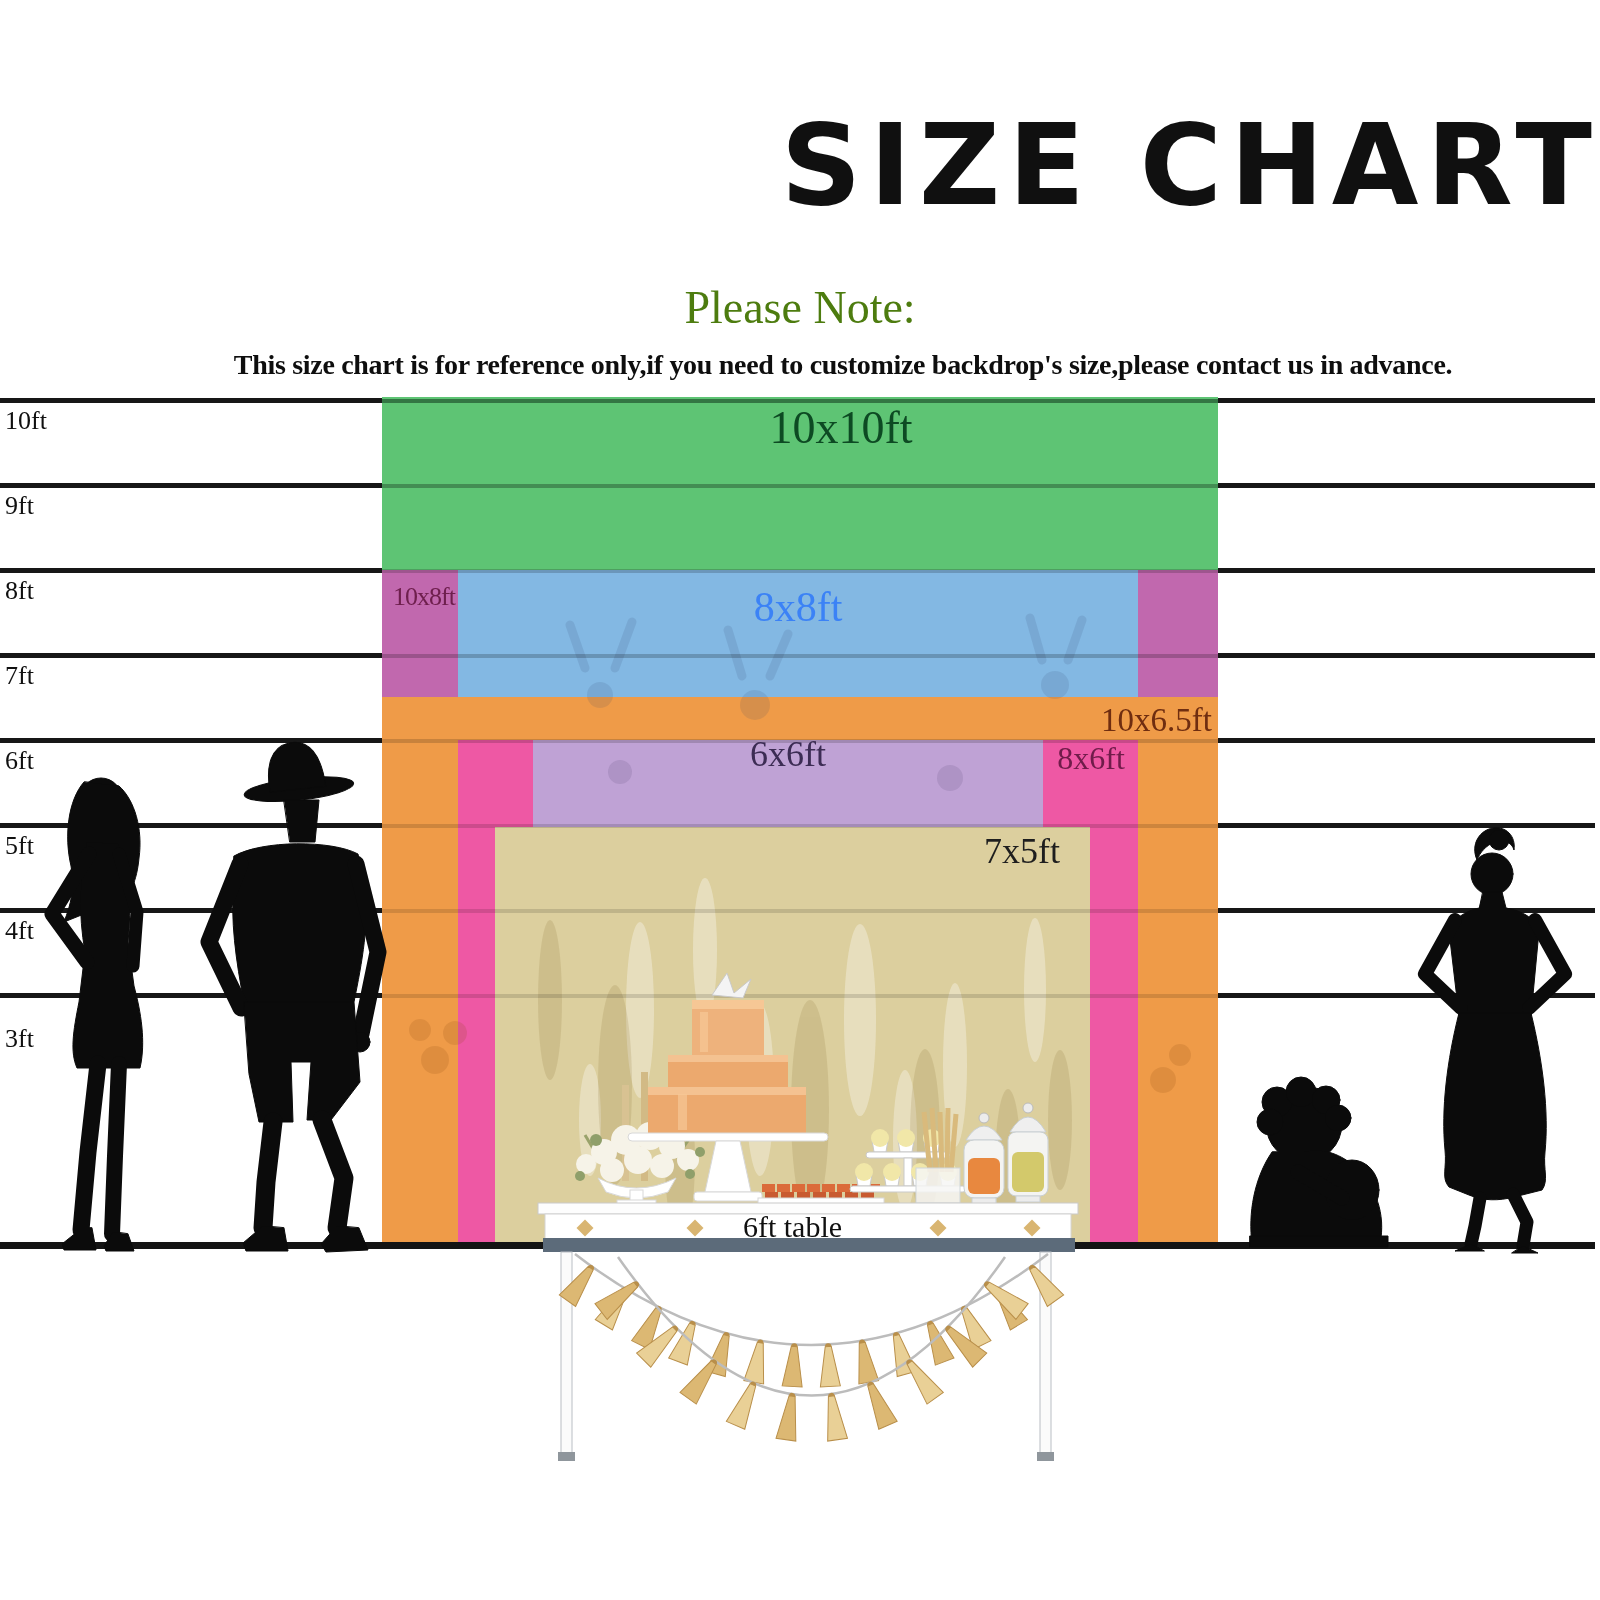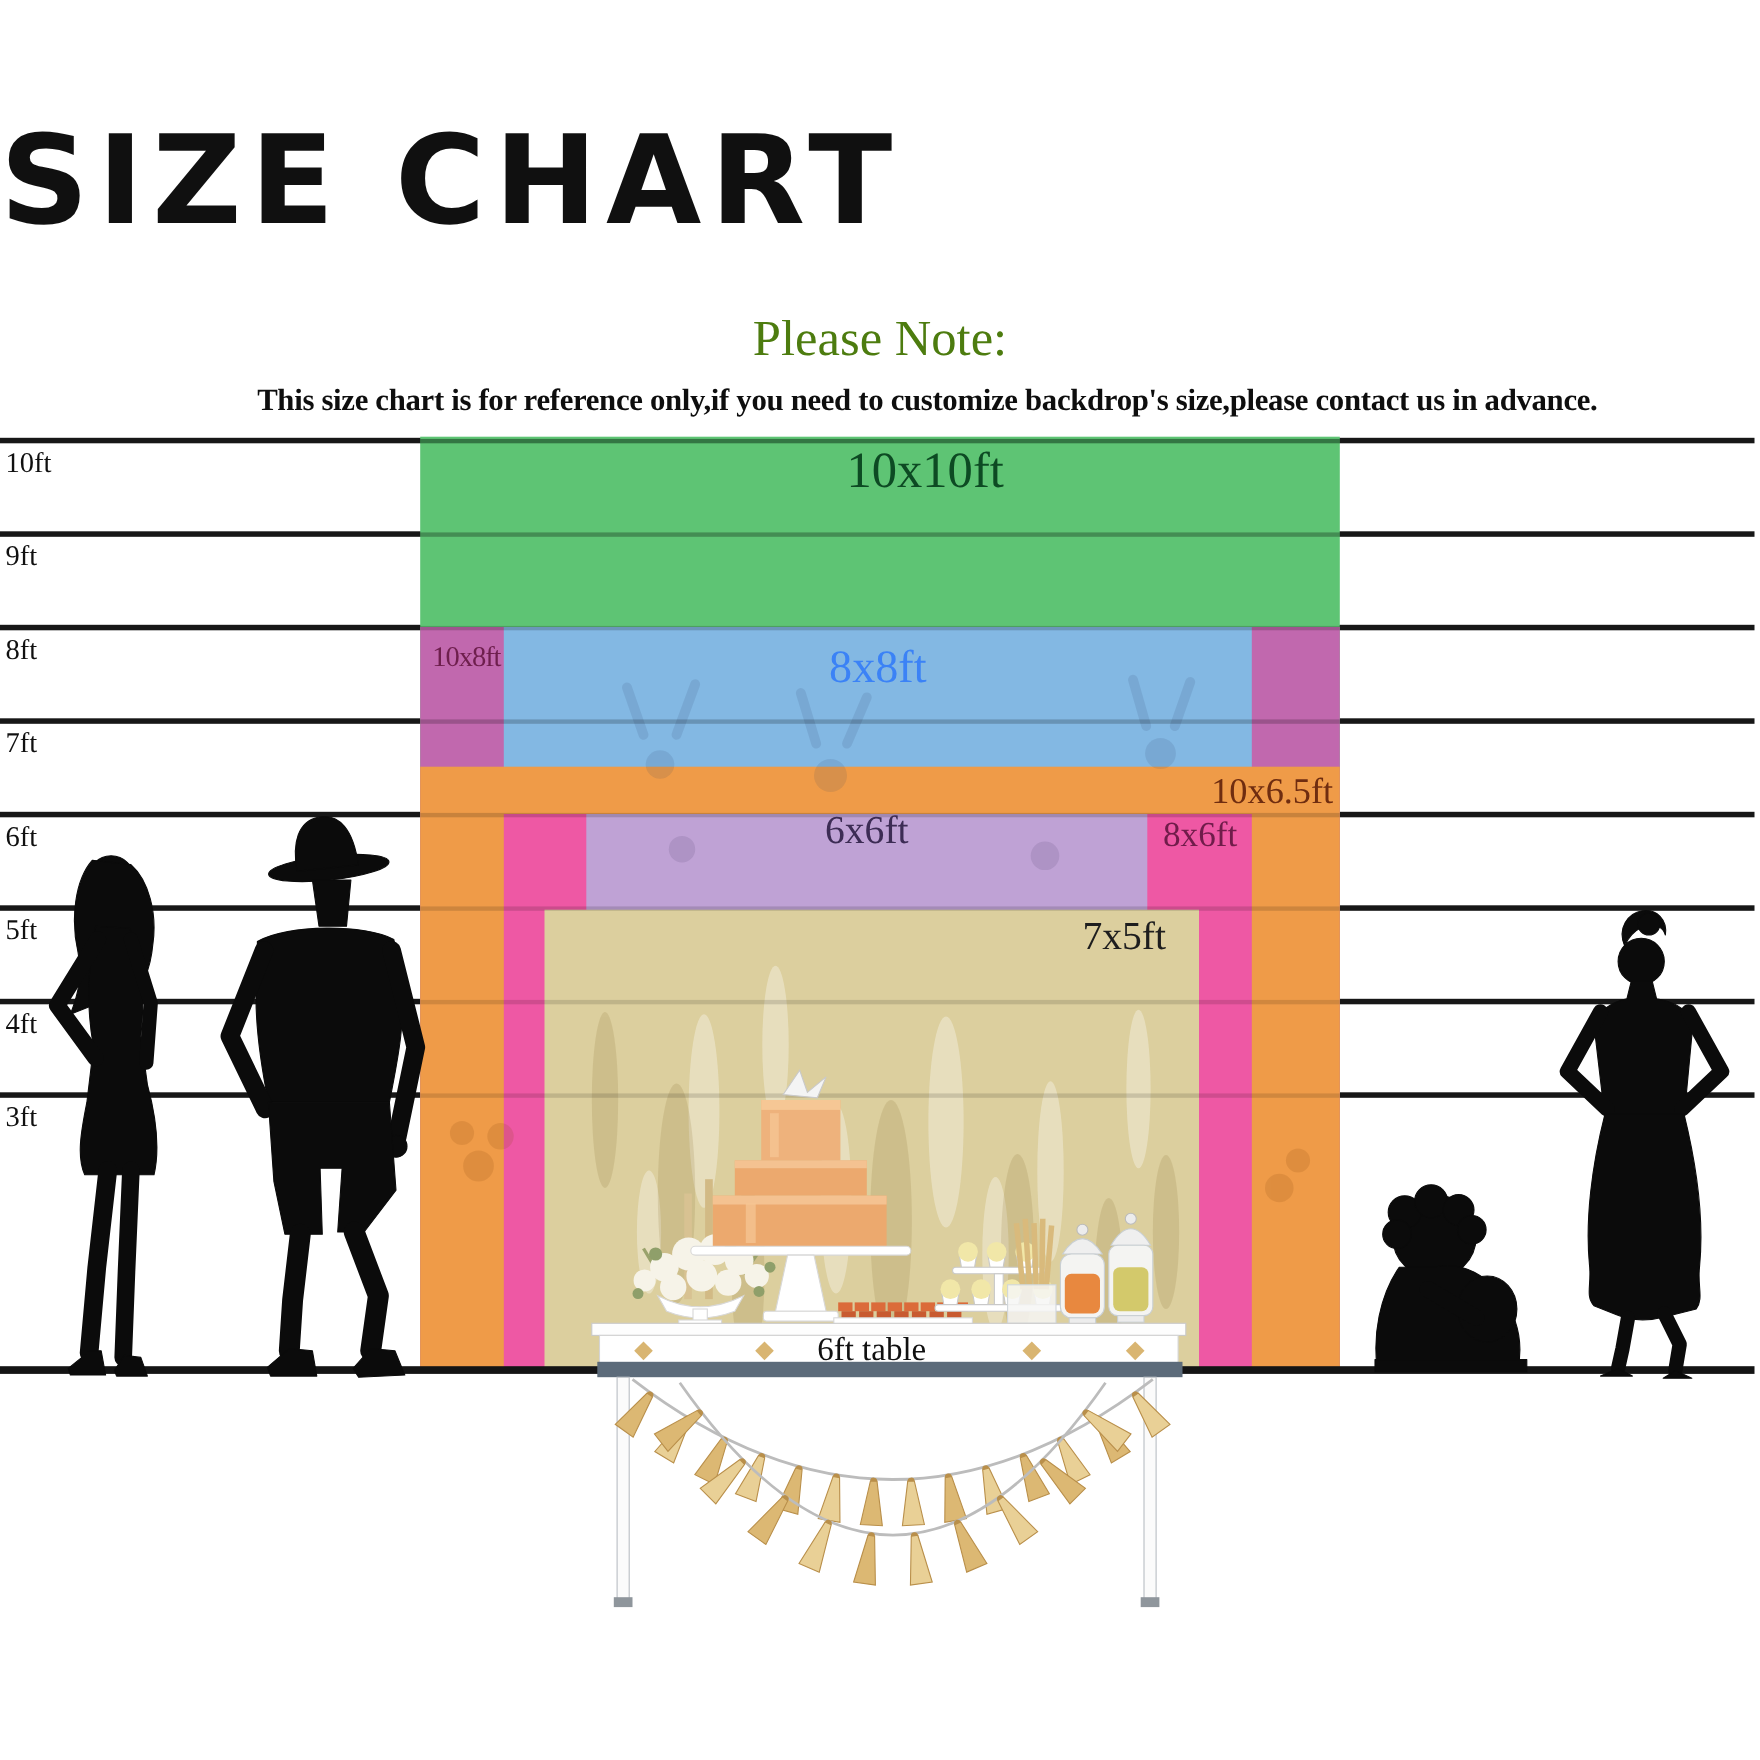--- a/index.html
+++ b/index.html
@@ -1,19 +1,19 @@
 <!DOCTYPE html>
 <html><head>
 <meta charset="utf-8">
 <style>
   html,body{margin:0;padding:0;background:#fff;}
   .stage{position:relative;width:1600px;height:1600px;background:#ffffff;overflow:hidden;
          font-family:"Liberation Serif",serif;color:#111;}
   
-  .title{position:absolute;top:104px;left:0;width:1600px;text-align:left;
+  .title{position:absolute;top:104px;left:0;width:1600px;text-align:right;
          font-family:"DejaVu Sans",sans-serif;font-weight:800;font-size:112px;
          letter-spacing:8px;color:#101010;line-height:1.1;}
   .note-head{position:absolute;top:281px;left:0;width:1600px;text-align:center;
          font-size:46px;font-weight:400;color:#4d7c0f;}
   .note-body{position:absolute;top:349px;left:0;width:1600px;text-align:center;
          font-size:28px;font-weight:700;letter-spacing:-0.3px;color:#0e0e0e;padding-left:43px;}
   
   .hline{position:absolute;left:0;width:1595px;height:5px;background:#171717;}
   .ground{position:absolute;left:0;top:1242px;width:1595px;height:7px;background:#141414;}
   .ftlab{position:absolute;left:5px;font-size:26px;font-weight:400;color:#101010;}
@@ -37,21 +37,21 @@
   <div class="hline" style="top:908px"></div>
   <div class="hline" style="top:993px"></div>
 
   <span class="ftlab" style="top:406px">10ft</span>
   <span class="ftlab" style="top:491px">9ft</span>
   <span class="ftlab" style="top:576px">8ft</span>
   <span class="ftlab" style="top:661px">7ft</span>
   <span class="ftlab" style="top:746px">6ft</span>
   <span class="ftlab" style="top:831px">5ft</span>
   <span class="ftlab" style="top:916px">4ft</span>
-  <span class="ftlab" style="top:1001px">3ft</span>
+  <span class="ftlab" style="top:1024px">3ft</span>
 
   <div class="rect" style="left: 382px; top: 397px; width: 836px; height: 851px; background: rgb(94, 196, 116);"></div>
   <div class="rect" style="left: 382px; top: 570px; width: 836px; height: 678px; background: rgb(193, 104, 174);"></div>
   <div class="rect" style="left: 458px; top: 570px; width: 680px; height: 678px; background: rgb(131, 184, 227);"></div>
   <div class="rect" style="left: 382px; top: 697px; width: 836px; height: 551px; background: rgb(239, 155, 72);"></div>
   <div class="rect" style="left: 458px; top: 740px; width: 680px; height: 508px; background: rgb(238, 88, 164);"></div>
   <div class="rect" style="left: 533px; top: 740px; width: 510px; height: 508px; background: rgb(191, 162, 213);"></div>
   <div class="rect" style="left: 495px; top: 827px; width: 595px; height: 421px; background: rgb(220, 207, 158);"></div>
 
   <svg class="layer" width="1600" height="1600" viewBox="0 0 1600 1600">

